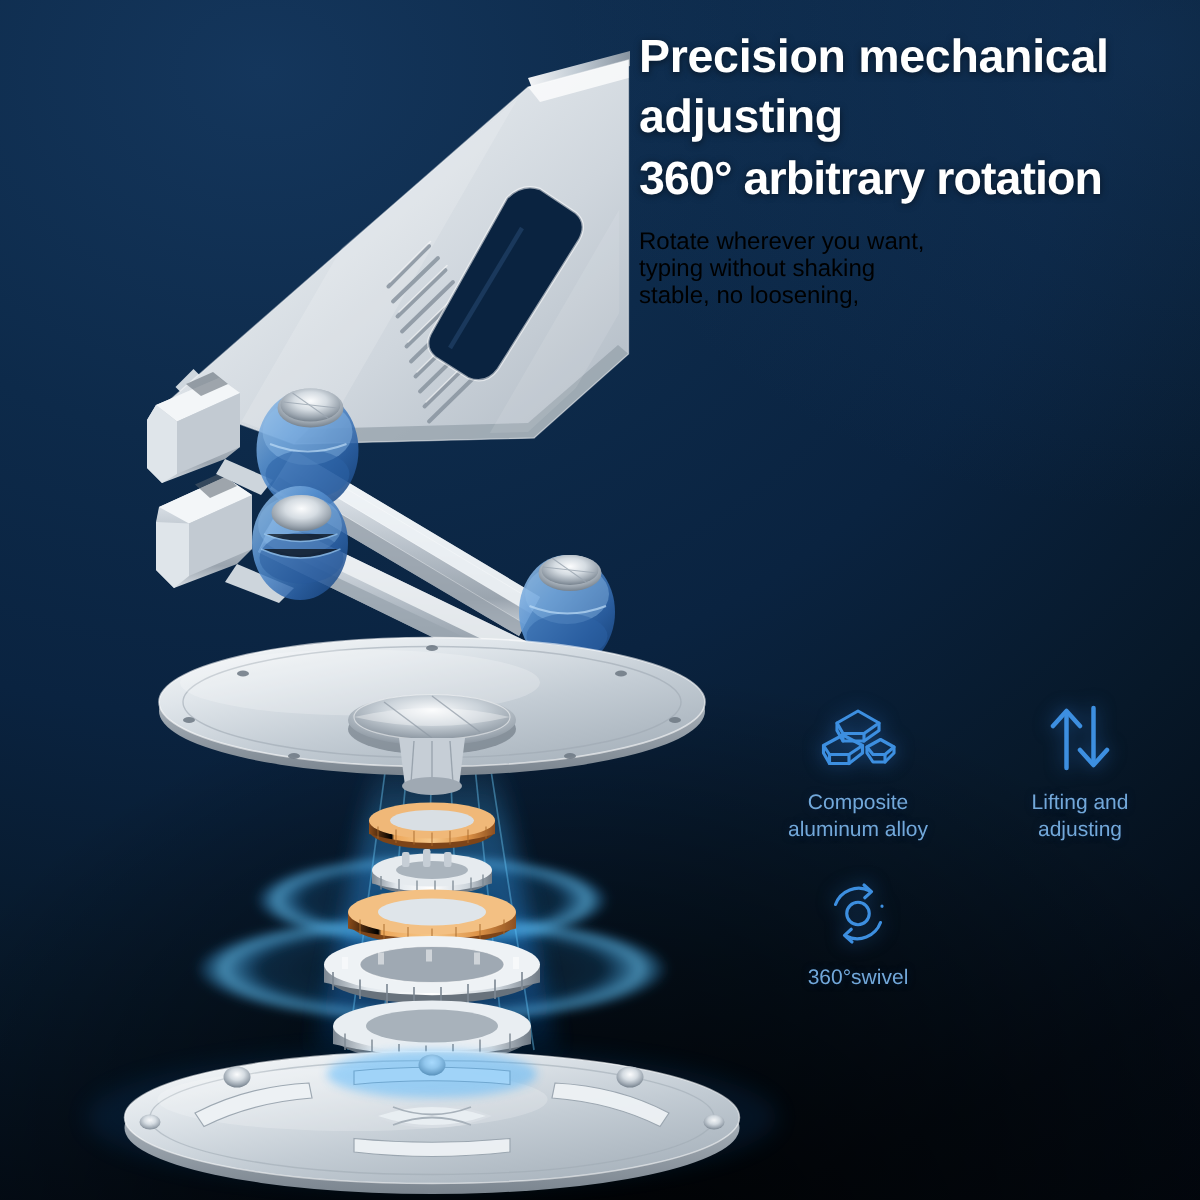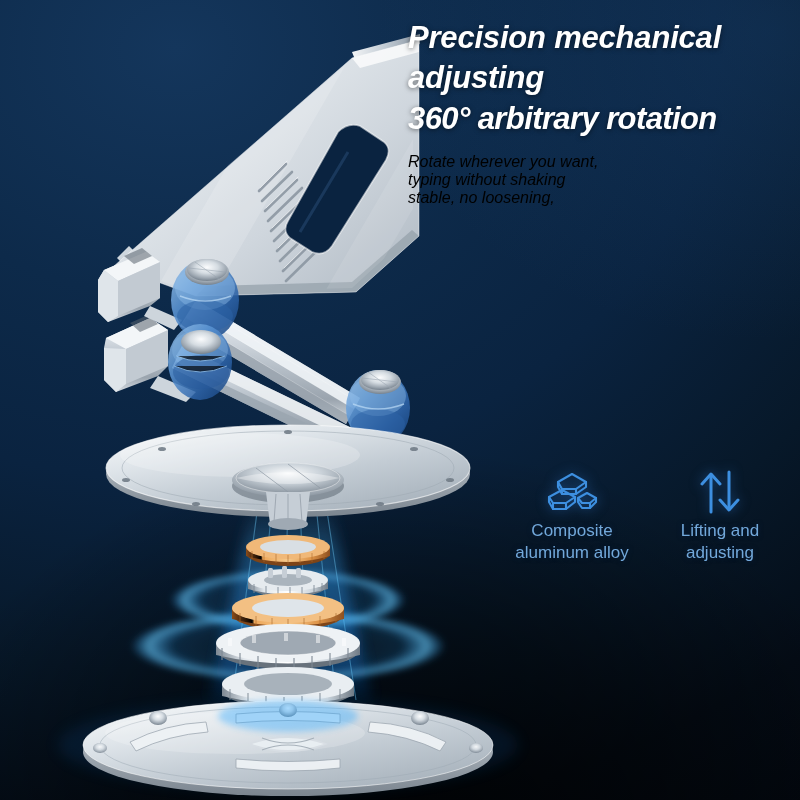--- a/index.html
+++ b/index.html
@@ -23,25 +23,24 @@
     inset: 0;
     pointer-events: none;
     background:
       radial-gradient(90% 70% at 50% 105%, rgba(0,0,0,0.85) 0%, rgba(0,0,0,0.45) 38%, rgba(0,0,0,0) 70%),
       radial-gradient(70% 55% at 96% 4%, rgba(30,74,122,0.30) 0%, rgba(0,0,0,0) 70%);
   }
 
   
   .copy {
     position: absolute;
-    left: 408px;
+    left: 426px;
     top: 18px;
     width: 362px;
     z-index: 40;
-    font-style: italic;
   }
   .headline {
     color: #ffffff;
     font-size: 31px;
     font-weight: bold;
     line-height: 1.30;
     letter-spacing: -0.2px;
     margin: 0;
     text-shadow: 0 1px 5px rgba(0,0,0,0.5);
   }
@@ -74,23 +73,23 @@
     text-align: center;
   }
   .feature-icon {
     height: 52px;
     display: flex;
     align-items: center;
     justify-content: center;
     filter: drop-shadow(0 0 6px rgba(47,124,214,0.55));
   }
   .feature-label {
-    margin-top: 2px;
+    margin-top: 7px;
     color: #72a8da;
-    font-size: 17px;
+    font-size: 14px;
     line-height: 1.30;
     white-space: pre-line;
     text-shadow: 0 0 5px rgba(10,30,60,0.9);
   }
 
   
   #product {
     position: absolute;
     left: 0;
     top: 0;
@@ -555,16 +554,31 @@
             <line x1="32" y1="4" x2="32" y2="41"></line>
             <path d="M23,32 L32,42 L41,32"></path>
           </g>
         </svg>
       </div>
       <div class="feature-label">Lifting and
 adjusting</div>
     </div>
 
 
+    <div class="feature">
+      <div class="feature-icon">
+        <svg width="50" height="50" viewBox="0 0 50 50">
+          <g fill="none" stroke="#3d8fe0" stroke-width="2.1" stroke-linecap="round" stroke-linejoin="round">
+            <circle cx="25" cy="25" r="7.5"></circle>
+            <path d="M10,19 A16.5,16.5 0 0 1 33,10"></path>
+            <path d="M29,6 L34,10.4 L29.5,14.5"></path>
+            <path d="M40,31 A16.5,16.5 0 0 1 17,40"></path>
+            <path d="M21,44 L16,39.6 L20.5,35.5"></path>
+            <path d="M41,20 A16.5,16.5 0 0 1 41,20.2"></path>
+          </g>
+        </svg>
+      </div>
+      <div class="feature-label">360°swivel</div>
+    </div>
 
   </div>
 
 </div>
 
 </body></html>

